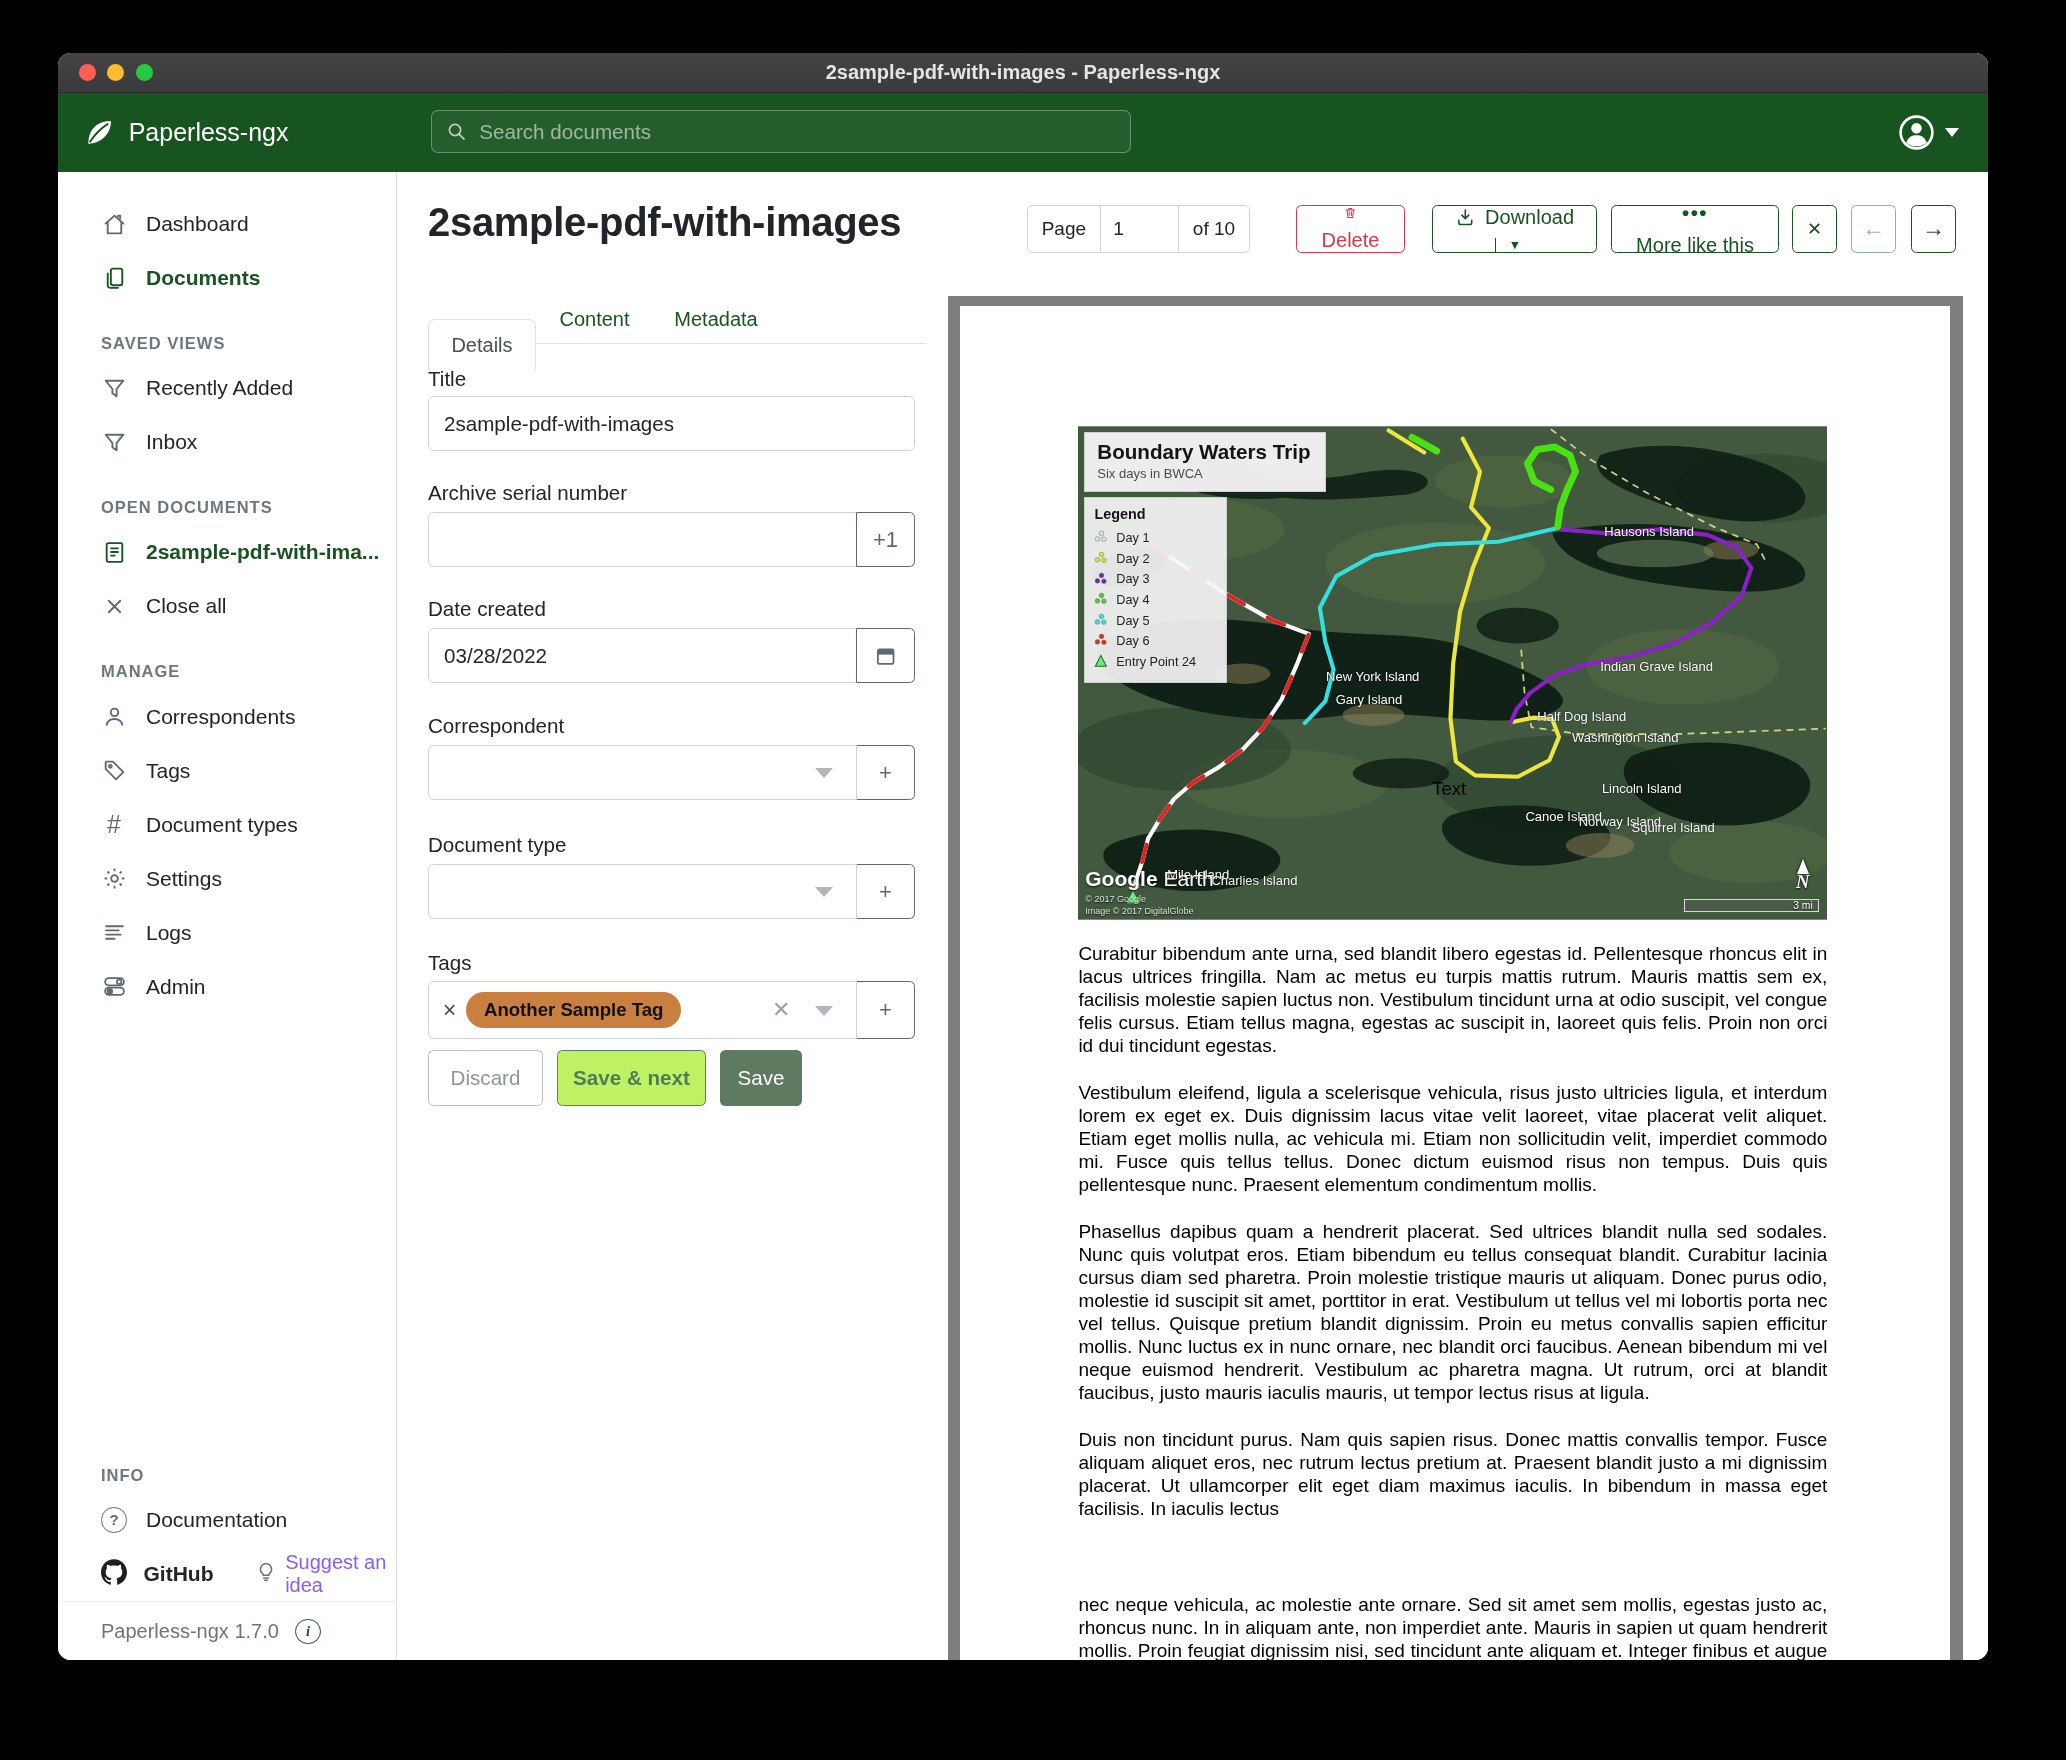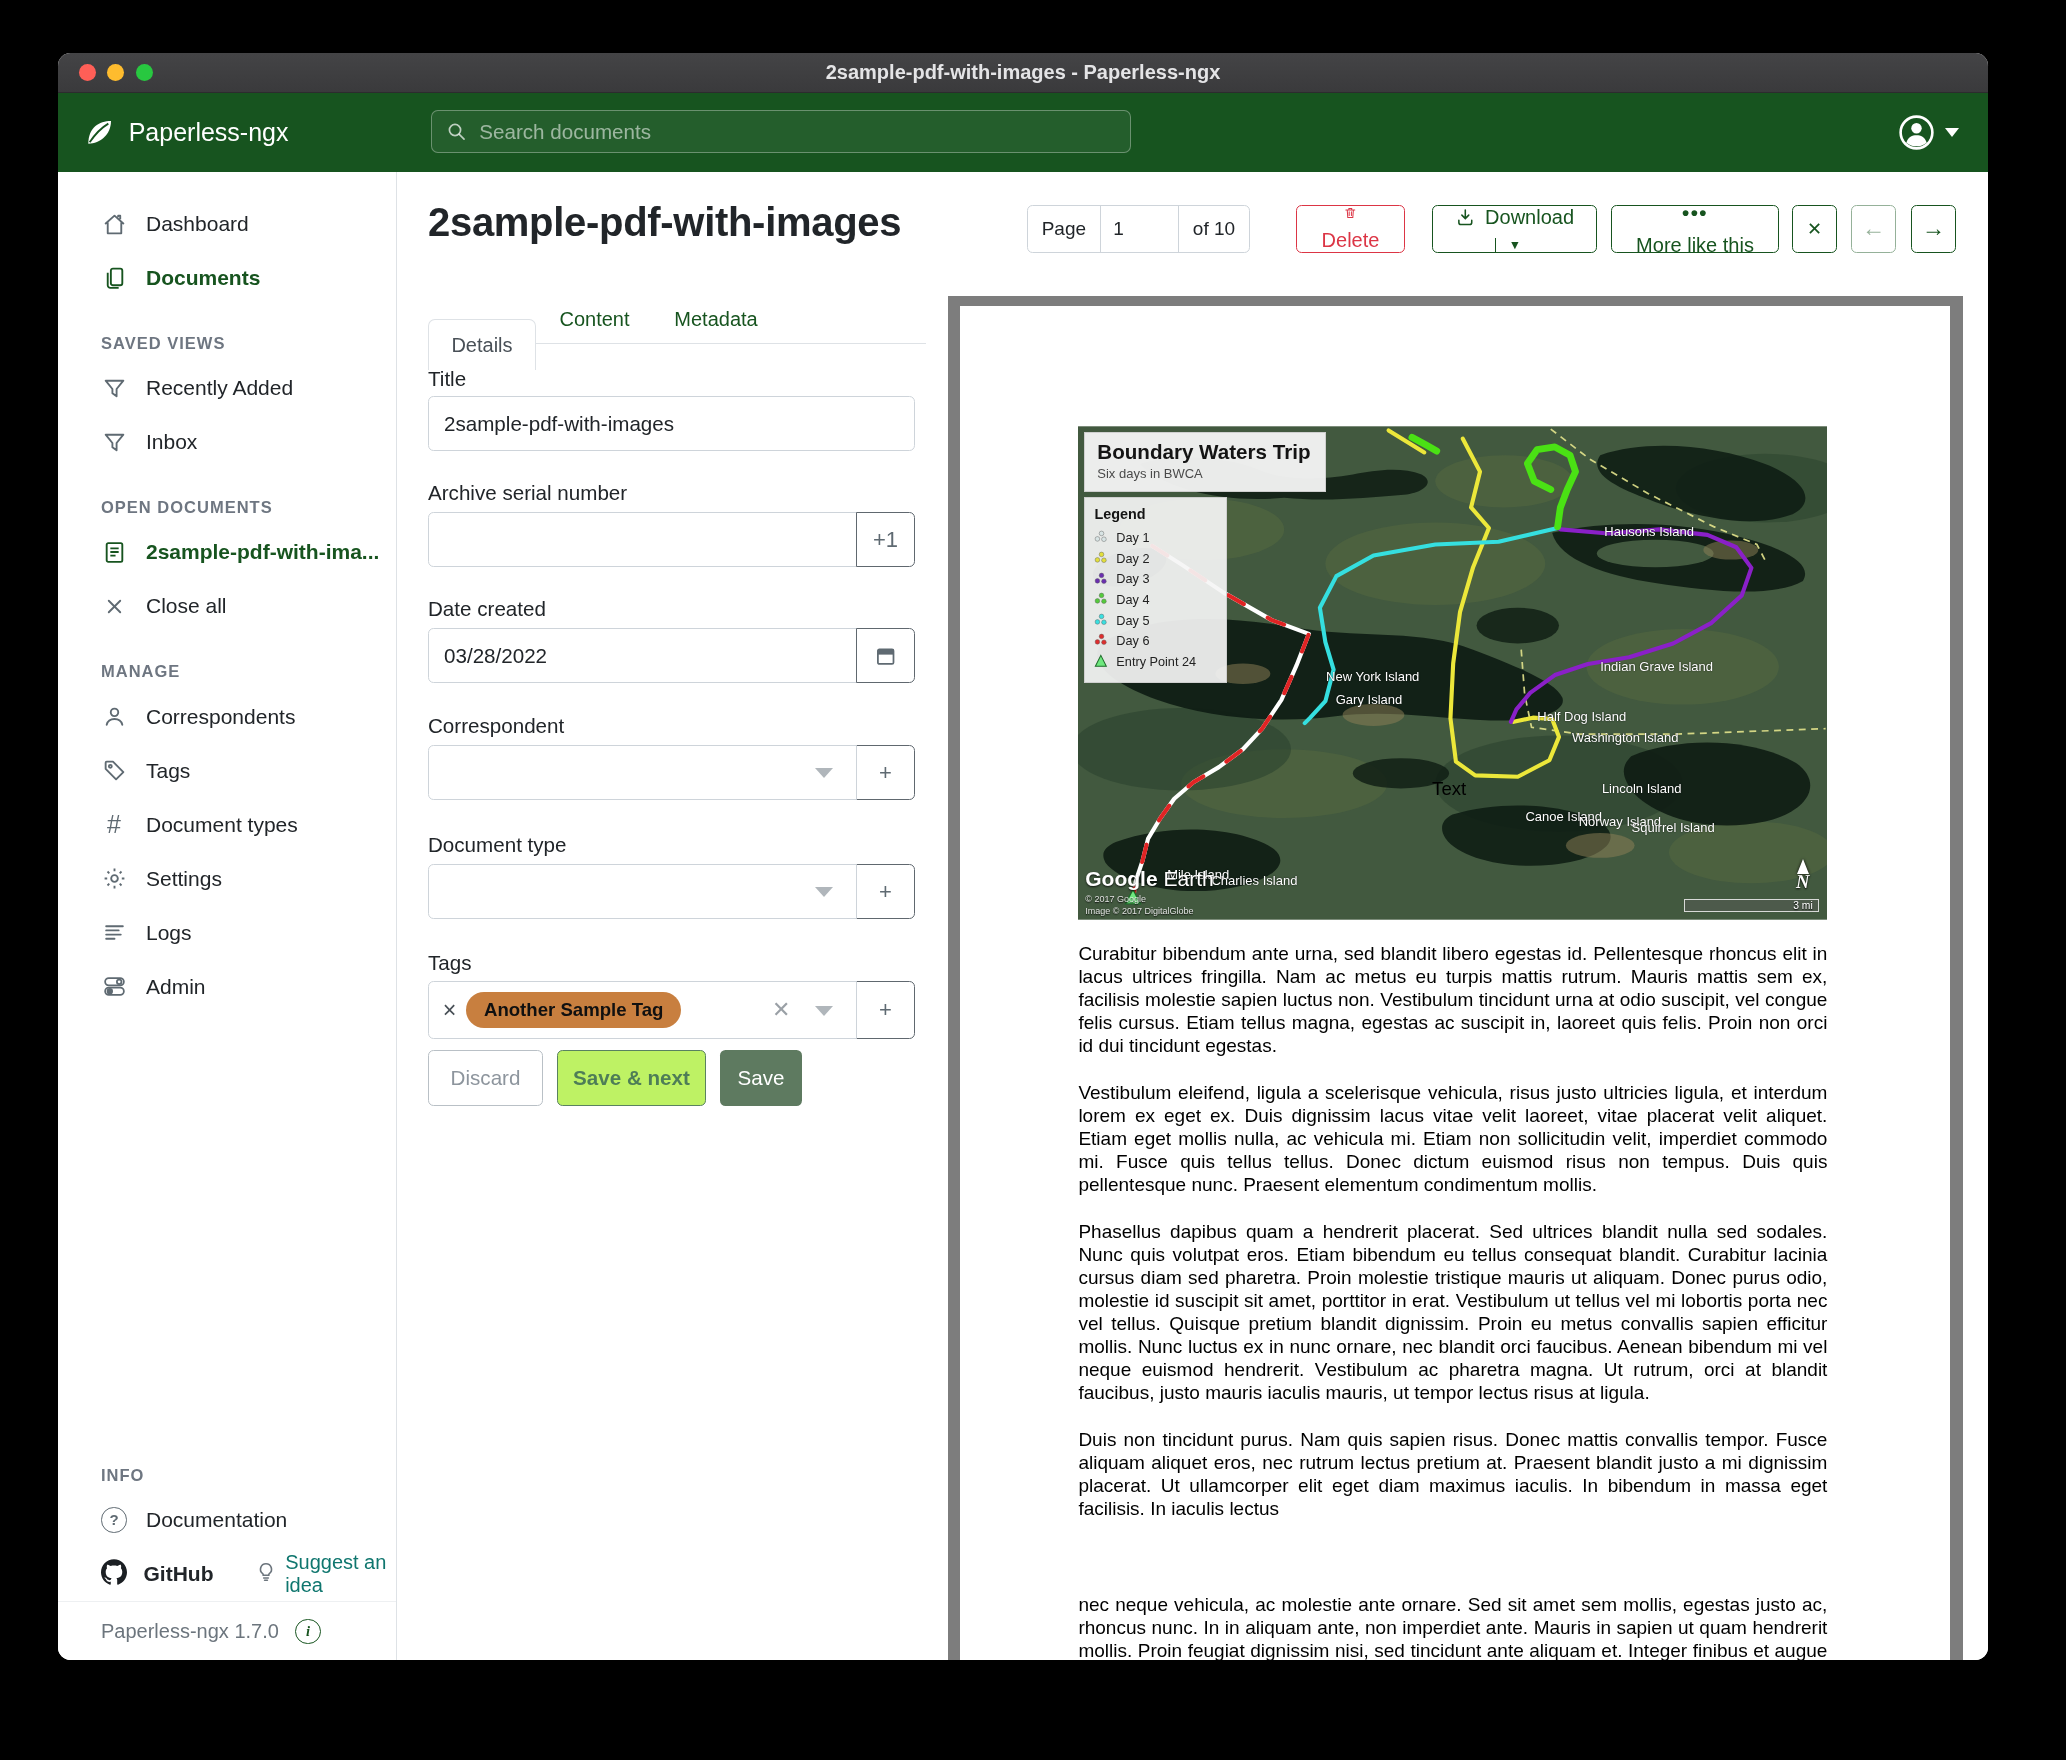--- a/index.html
+++ b/index.html
@@ -35,21 +35,21 @@
   .sitem .ic{width:26px;height:26px;flex:none;display:flex;align-items:center;justify-content:center;color:#5f6a72;}
   .sitem .ic svg{width:25px;height:25px;}
   .sitem.active{color:#17541f;font-weight:700;}
   .sitem.active .ic{color:#17541f;}
   .sec{padding:29px 0 8.2px 43px;font-size:16.5px;color:#6e7681;font-weight:600;letter-spacing:1px;}
   .hashic{font-size:25px;color:#5f6a72;font-weight:500;}
   .qic{width:23.4px;height:23.4px;border:1.7px solid #5f6a72;border-radius:50%;display:flex;align-items:center;justify-content:center;font-size:15px;font-weight:700;color:#5f6a72;}
   .sbottom{position:absolute;bottom:0;left:0;right:0;}
   .ghrow{display:flex;align-items:center;height:54px;padding-left:43px;gap:16.5px;}
   .ghleft{display:flex;align-items:center;gap:16.5px;font-size:21px;color:#212529;font-weight:600;cursor:pointer;}
-  .suggest{display:flex;align-items:center;gap:8.2px;font-size:20px;color:#0f766e;margin-left:25px;cursor:pointer;}
+  .suggest{display:flex;align-items:center;gap:8.2px;font-size:20px;color:#8b5cf6;margin-left:25px;cursor:pointer;}
   .verrow{display:flex;align-items:center;gap:16.5px;height:59px;padding-left:43px;border-top:1.4px solid #eef0f2;color:#6c757d;font-size:20px;}
   .iic{width:23.4px;height:23.4px;border:1.7px solid #17541f;border-radius:50%;display:flex;align-items:center;justify-content:center;font-size:14.4px;font-style:italic;font-family:"Liberation Serif",serif;color:#17541f;font-weight:700;}
 
   
   .h1{position:absolute;left:31px;top:27.5px;font-size:40px;font-weight:700;color:#212529;letter-spacing:-0.3px;}
   .pagegroup{position:absolute;left:630px;top:33px;height:48px;display:flex;border:1.4px solid #ced4da;border-radius:5.5px;overflow:hidden;background:#fff;box-sizing:border-box;}
   .pg-cell{display:flex;align-items:center;justify-content:center;font-size:19px;color:#212529;padding:0 13.7px;}
   .pg-input{width:63px;border:none;border-left:1.4px solid #ced4da;border-right:1.4px solid #ced4da;outline:none;font-size:19px;text-align:left;padding-left:12.4px;color:#212529;font-family:inherit;}
   .btn{position:absolute;top:33px;height:48px;display:flex;align-items:center;justify-content:center;gap:9.6px;border-radius:5.5px;border:1.4px solid #17541f;color:#17541f;background:#fff;font-size:20px;box-sizing:border-box;cursor:pointer;flex-direction:column;}
   .btn svg{width:20.6px;height:20.6px;}

